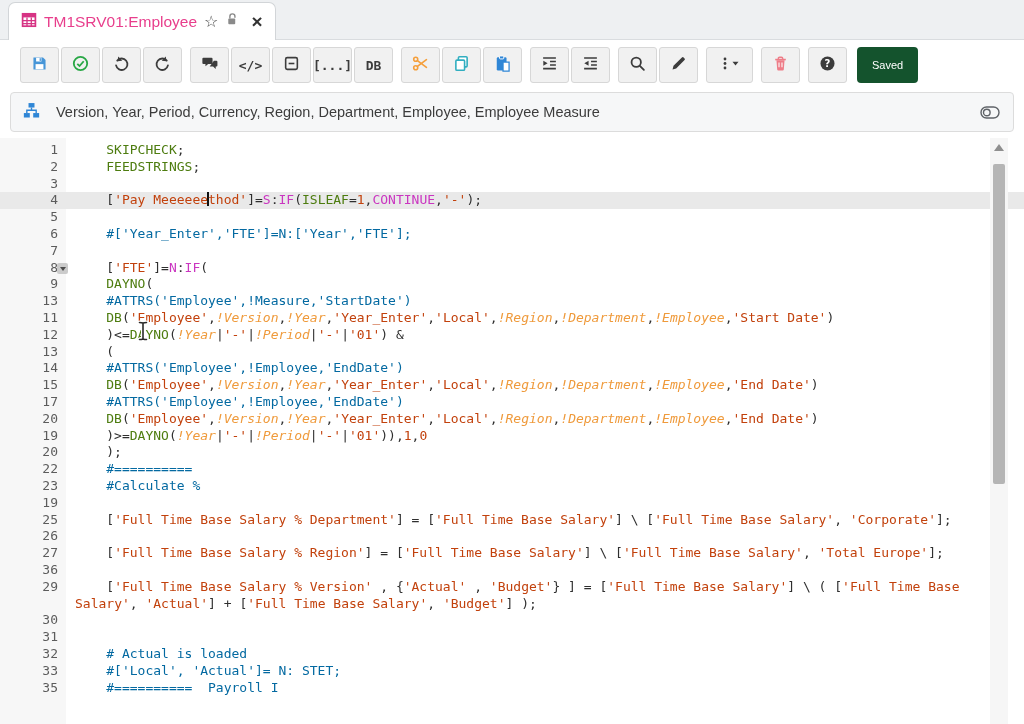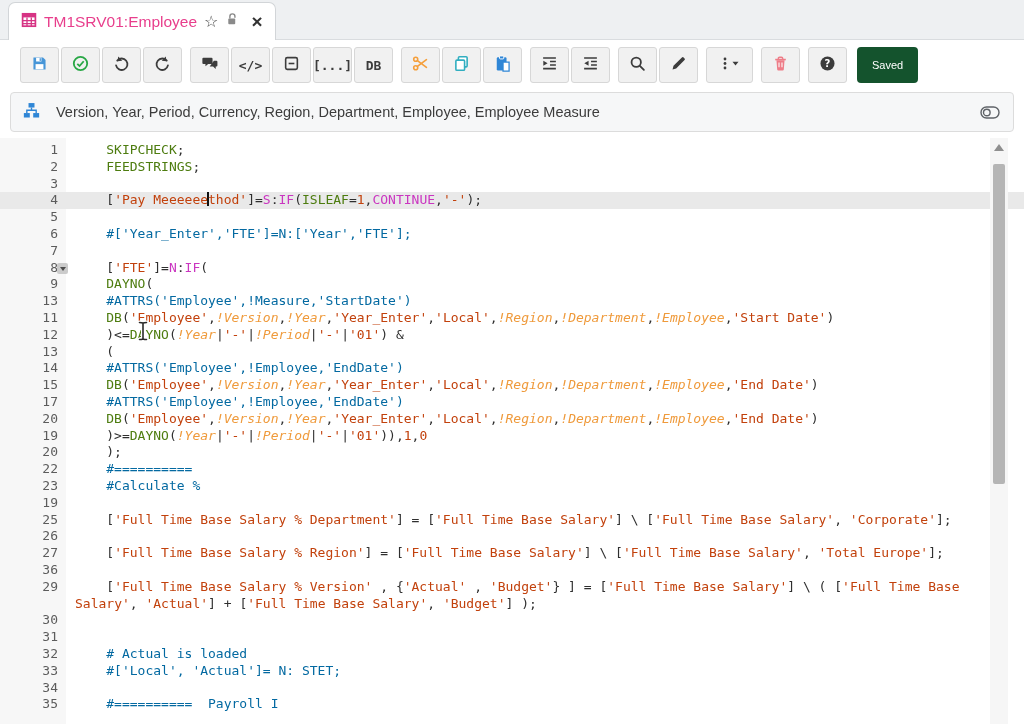--- a/index.html
+++ b/index.html
@@ -369,24 +369,20 @@
       </div>
       <div class="row">
         <div class="gut">32</div>
         <div class="code"><span class="lc"><span class="tok-c"># Actual is loaded</span></span></div>
       </div>
       <div class="row">
         <div class="gut">33</div>
         <div class="code"><span class="lc"><span class="tok-c">#['Local', 'Actual']= N: STET;</span></span></div>
       </div>
       <div class="row">
-        <div class="gut">34</div>
-        <div class="code"><span class="lc"></span></div>
-      </div>
-      <div class="row">
         <div class="gut">35</div>
         <div class="code"><span class="lc"><span class="tok-c">#==========  Payroll I</span></span></div>
       </div>
     </div>
   <div class="vscroll">
     <div class="vs-up"></div>
     <div class="vs-thumb"></div>
   </div>
   <div class="mouse">
     <svg width="14" height="22" viewBox="0 0 14 22">

